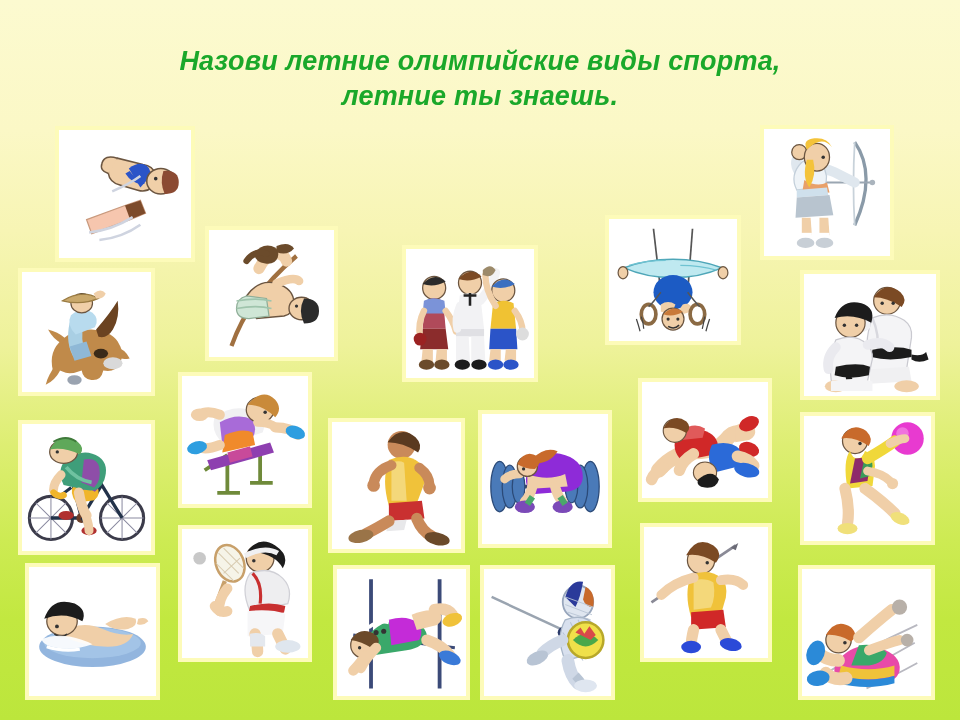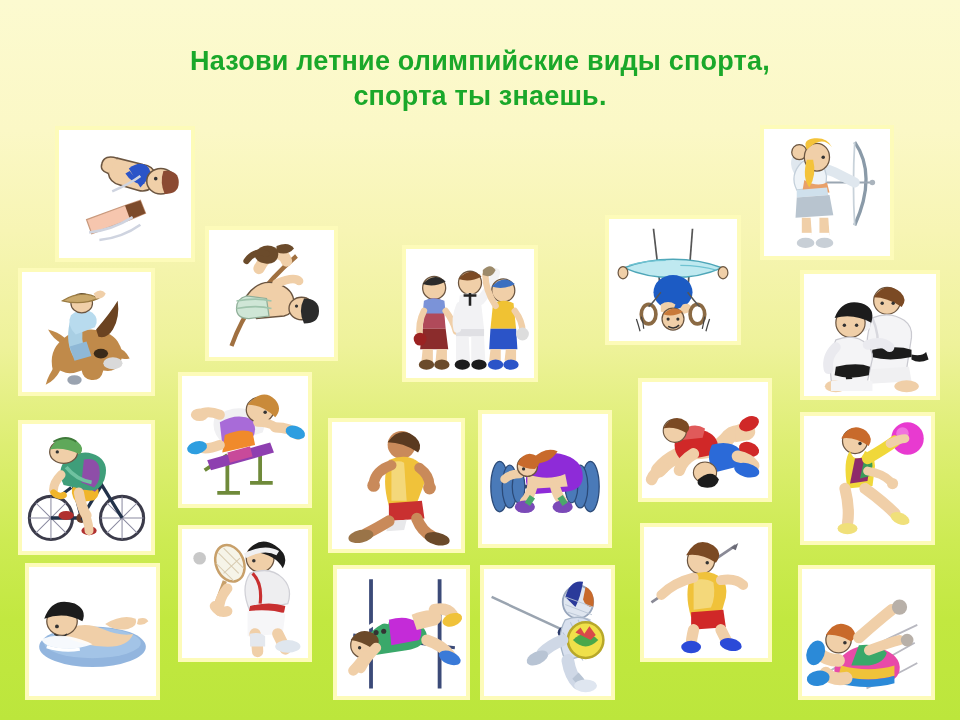--- a/index.html
+++ b/index.html
@@ -27,23 +27,23 @@
     overflow:hidden;
   }
   .card .art{position:absolute;left:0;top:0;width:100%;height:100%;}
   .card svg{display:block;width:100%;height:100%;}
 </style>
 </head>
 <body>
 
 <div id="slide">
 
-  <div id="title" style="color: rgb(26, 168, 42);">
+  <div id="title" style="color: rgb(26, 168, 42); font-style: italic;">
     <span class="ln">Назови летние олимпийские виды спорта,</span>
-    <span class="ln">спорта ты знаешь.</span>
+    <span class="ln">летние ты знаешь.</span>
   </div>
 
   <div id="cards-layer">
       <div class="card" title="Прыжки в воду" style="left: 55px; top: 126px; width: 140px; height: 136px;">
         <div class="art">
     <svg viewBox="0 0 100 100">
       <path d="M44 22 q-8 4 -7 12 q1 7 9 9 l14 4 q6 2 11 -2 q5 -4 3 -10 q-2 -7 -10 -8 z" fill="#f0cfa8" stroke="#6b5540" stroke-width="1.2"></path>
       <path d="M44 22 q-10 -3 -12 4 q-2 6 5 8" fill="#f0cfa8" stroke="#6b5540" stroke-width="1.2"></path>
       <path d="M53 30 q8 -6 14 -2 q5 4 1 10 l-6 7 z" fill="#2b54c8"></path>
       <path d="M52 33 q5 8 13 7" fill="none" stroke="#2b54c8" stroke-width="4"></path>

